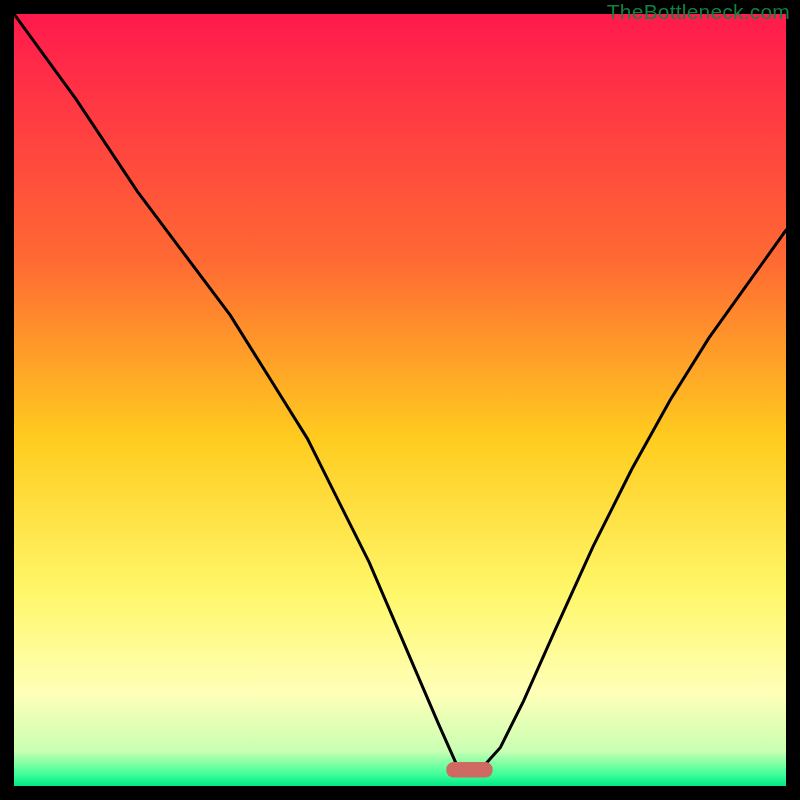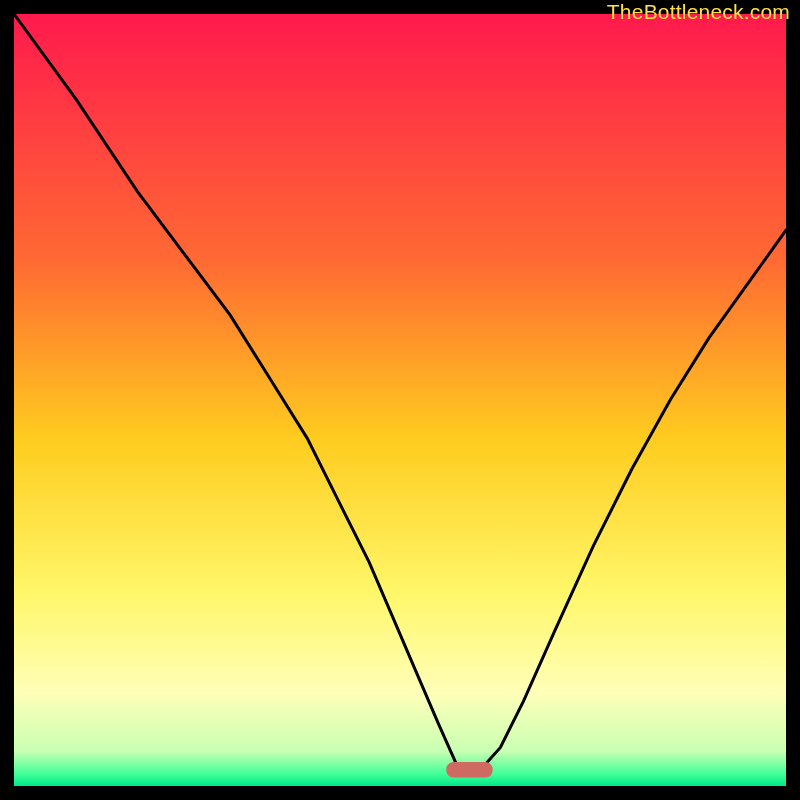--- a/index.html
+++ b/index.html
@@ -23,21 +23,21 @@
     position: absolute;
     left: 0;
     top: 0;
     width: 772px;
     height: 772px;
   }
   .watermark {
     position: absolute;
     top: 0;
     right: 10px;
-    color: #fde047;
+    color: #15803d;
     font-size: 21px;
     letter-spacing: 0.2px;
   }
 </style>
 </head>
 <body>
 
 <div class="frame">
   <svg class="plot" viewBox="0 0 772 772" preserveAspectRatio="none">
     <defs>

